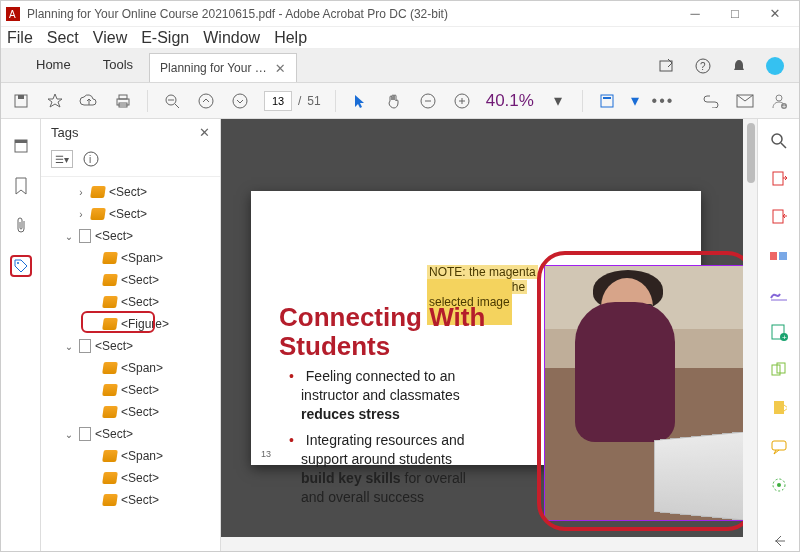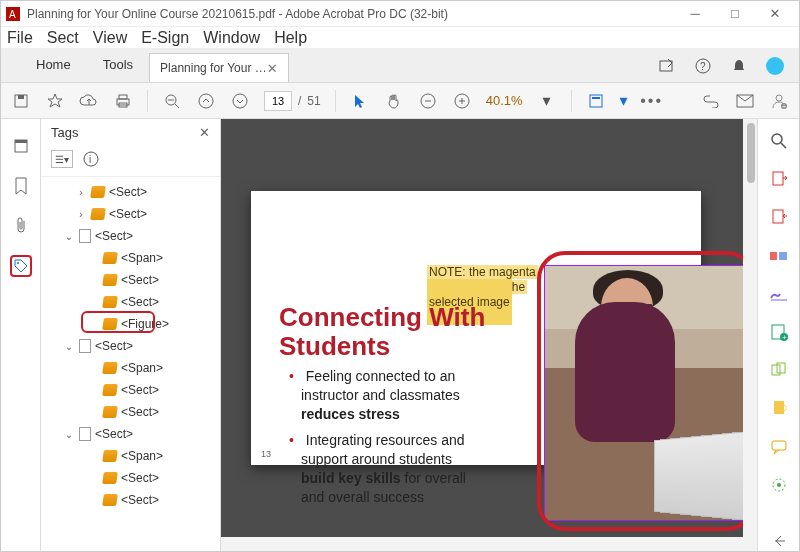--- a/index.html
+++ b/index.html
@@ -7,30 +7,30 @@
 html,body{margin:0;padding:0;}
 body{width:800px;height:552px;background:#fff;overflow:hidden;}
 .win{display:flex;flex-direction:column;width:800px;height:552px;border:1px solid #ccc;}
 .titlebar{height:26px;background:#fff;display:flex;align-items:center;padding:0 4px;border-bottom:1px solid #eee;}
 .titlebar .ico{width:16px;height:16px;margin-right:6px;display:inline-flex;align-items:center;justify-content:center;}
 .titlebar .title{flex:1;font-size:12px;color:#555;}
 .winbtn{width:40px;height:100%;display:flex;align-items:center;justify-content:center;color:#666;font-size:13px;}
 .menubar{height:22px;display:flex;align-items:center;padding:0 6px;gap:14px;font-size:16px;color:#333;background:#fff;border-bottom:1px solid #eee;}
 .tabsbar{height:34px;background:#efefef;display:flex;align-items:stretch;border-bottom:1px solid #d9d9d9;padding-left:19px;}
 .tabsbar .hometab{padding:8px 16px;font-size:13px;color:#333;}
-.doctab{background:#fff;border:1px solid #ccc;border-bottom:none;display:flex;align-items:center;padding:0 10px;font-size:12px;color:#444;margin-top:4px;}
+.doctab{background:#fff;border:1px solid #ccc;border-bottom:none;display:flex;align-items:center;padding:0 10px;gap:8px;font-size:12px;color:#444;margin-top:4px;}
 .doctab .x{color:#777;font-size:13px;}
 .tabsbar .sp{flex:1;}
 .tb-right{display:flex;align-items:center;gap:16px;padding-right:14px;}
 .toolbar{height:36px;background:#f6f6f6;border-bottom:1px solid #ddd;display:flex;align-items:center;padding:0 10px;gap:14px;}
 .tbico{width:20px;height:20px;display:inline-flex;align-items:center;justify-content:center;color:#555;}
 .sep{width:1px;height:22px;background:#ddd;}
 .pgnum{display:flex;align-items:center;gap:6px;font-size:12px;color:#666;}
 .pgnum input{width:28px;height:20px;text-align:center;border:1px solid #ccc;font-size:11px;}
-.zoom{font-size:13px;color:#a16207;}
+.zoom{font-size:17px;color:#701a75;}
 .main{flex:1;display:flex;min-height:0;}
 .leftrail{width:40px;background:#fff;border-right:1px solid #ddd;display:flex;flex-direction:column;align-items:center;gap:18px;padding-top:16px;}
 .leftrail .r{width:22px;height:22px;display:flex;align-items:center;justify-content:center;color:#555;}
 .leftrail .r.sel{border:2px solid var(--circle);border-radius:4px;}
 .tagspanel{width:180px;background:#fff;border-right:1px solid #ddd;display:flex;flex-direction:column;}
 .tagshdr{display:flex;align-items:center;justify-content:space-between;padding:6px 10px;font-size:13px;color:#333;}
 .tagshdr .x{color:#666;}
 .tagstools{display:flex;align-items:center;gap:10px;padding:4px 10px 8px;border-bottom:1px solid #eee;}
 .tt{width:22px;height:18px;border:1px solid #bbb;display:flex;align-items:center;justify-content:center;font-size:10px;color:#555;}
 .tree{flex:1;overflow:hidden;padding:4px 0 0 4px;font-size:12px;color:#333;position:relative;}

